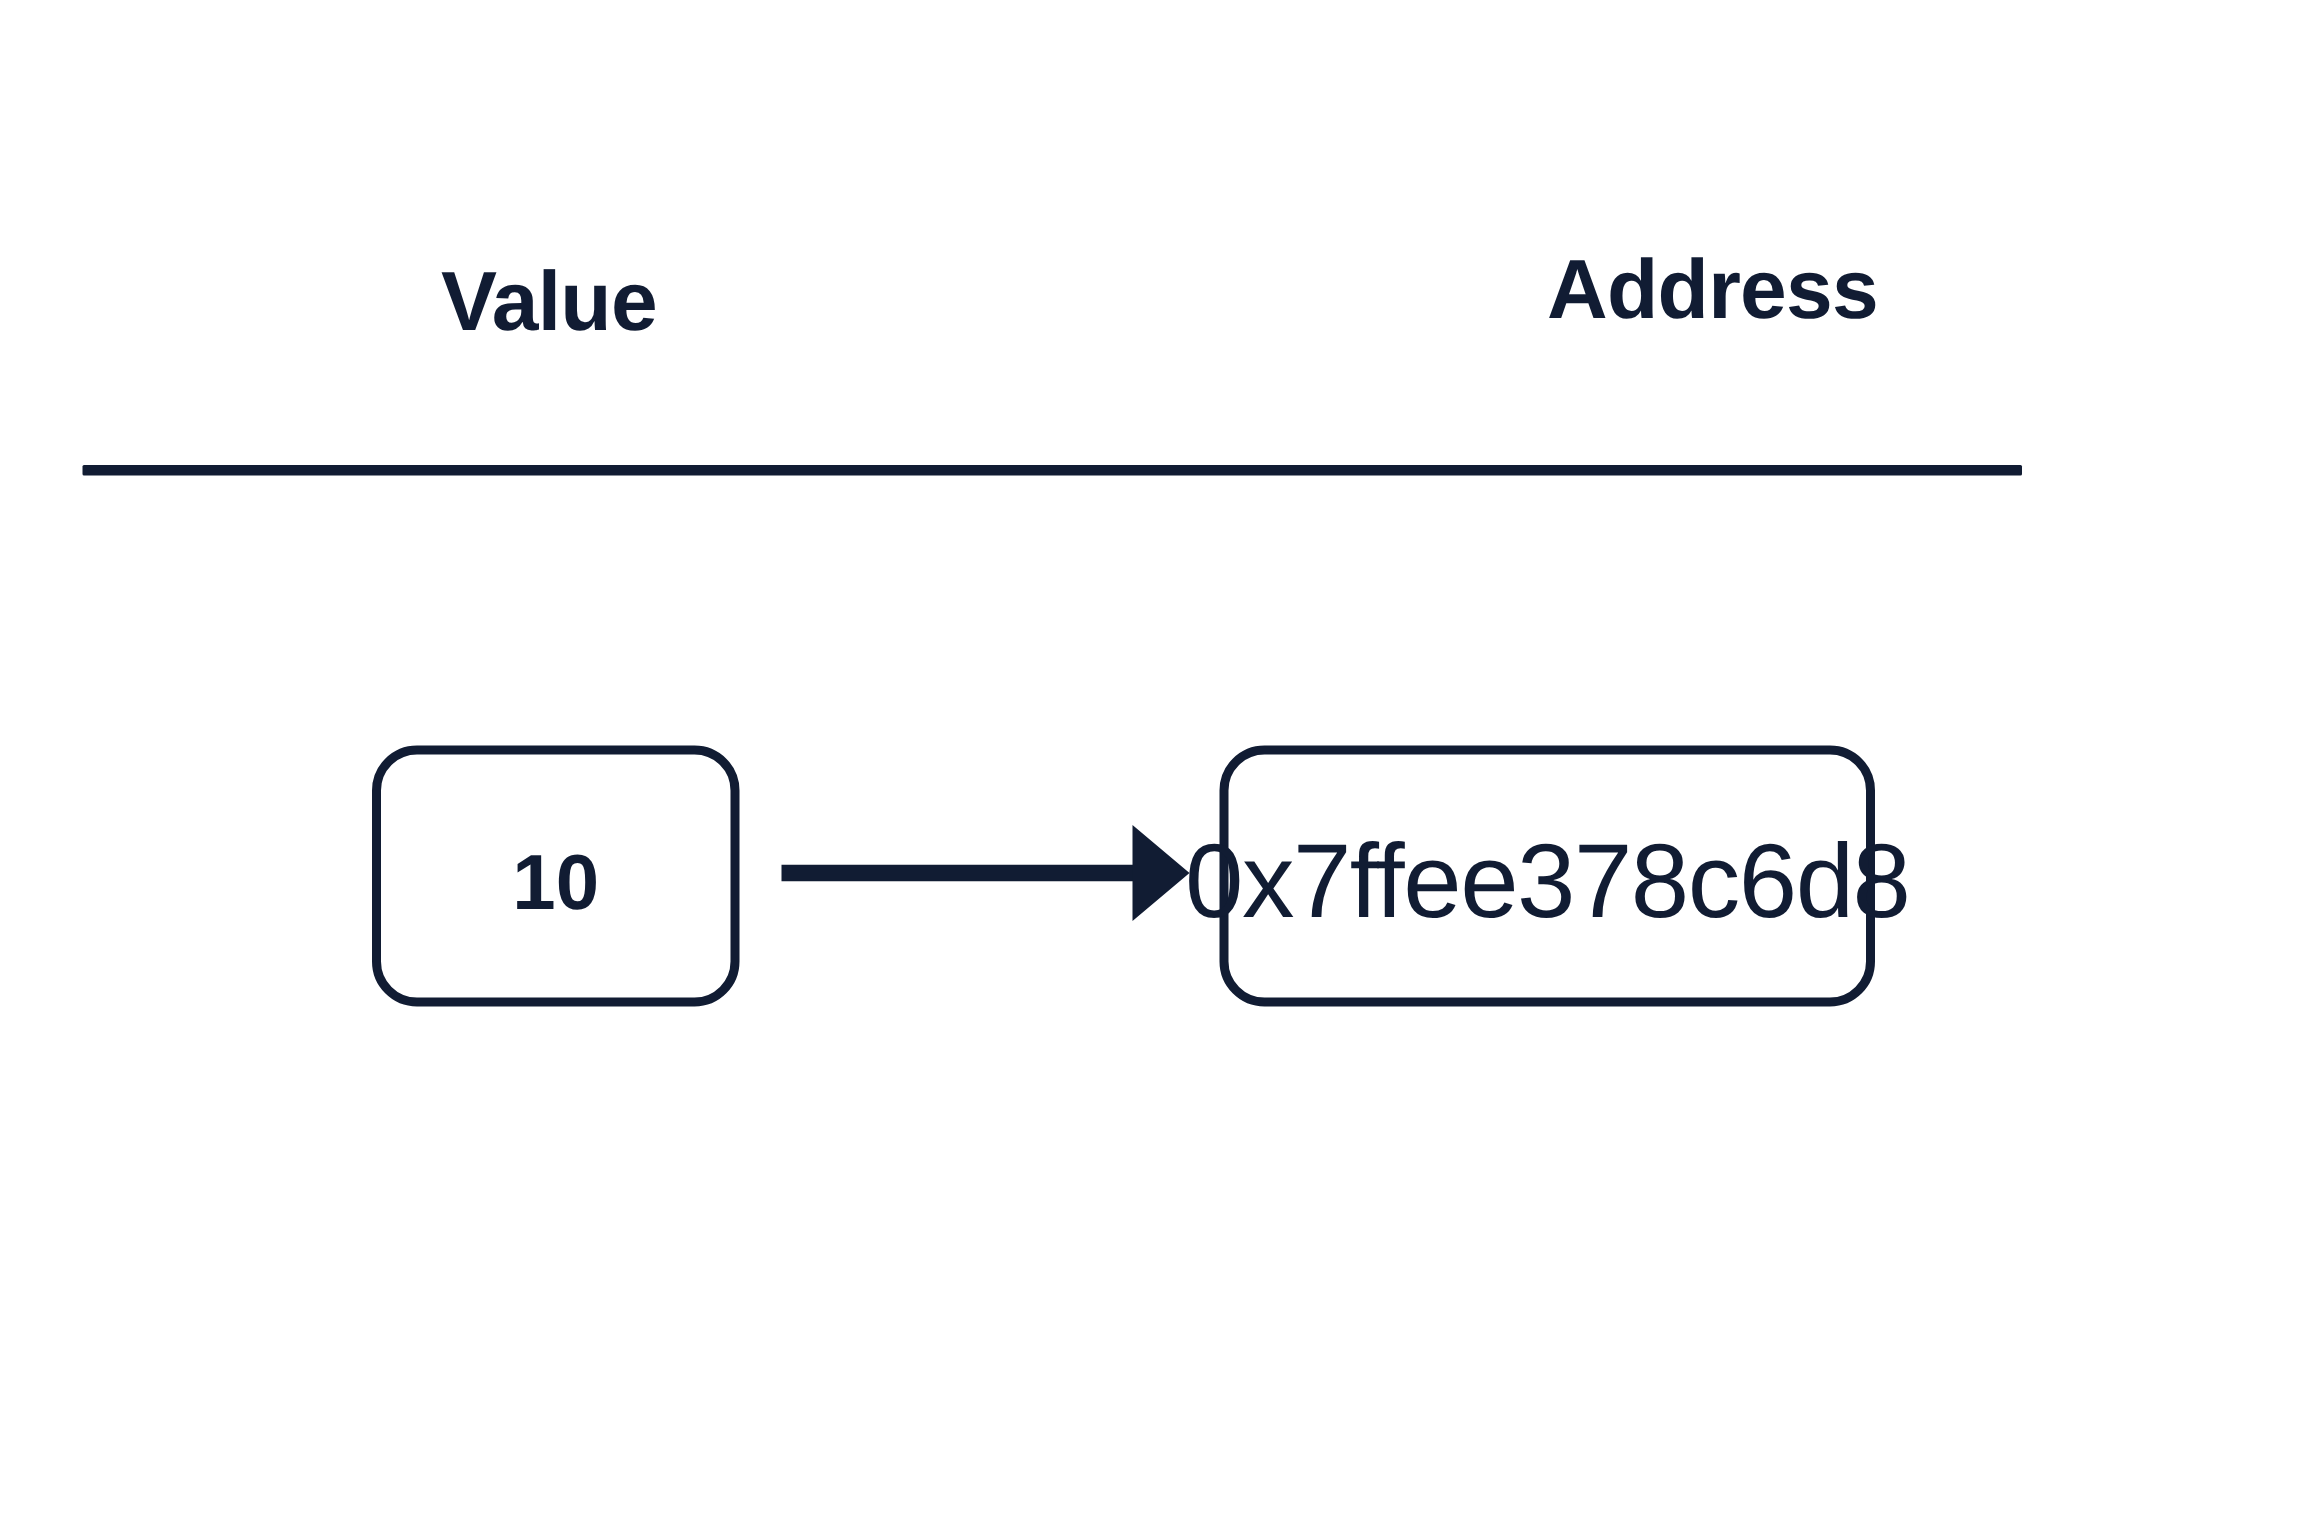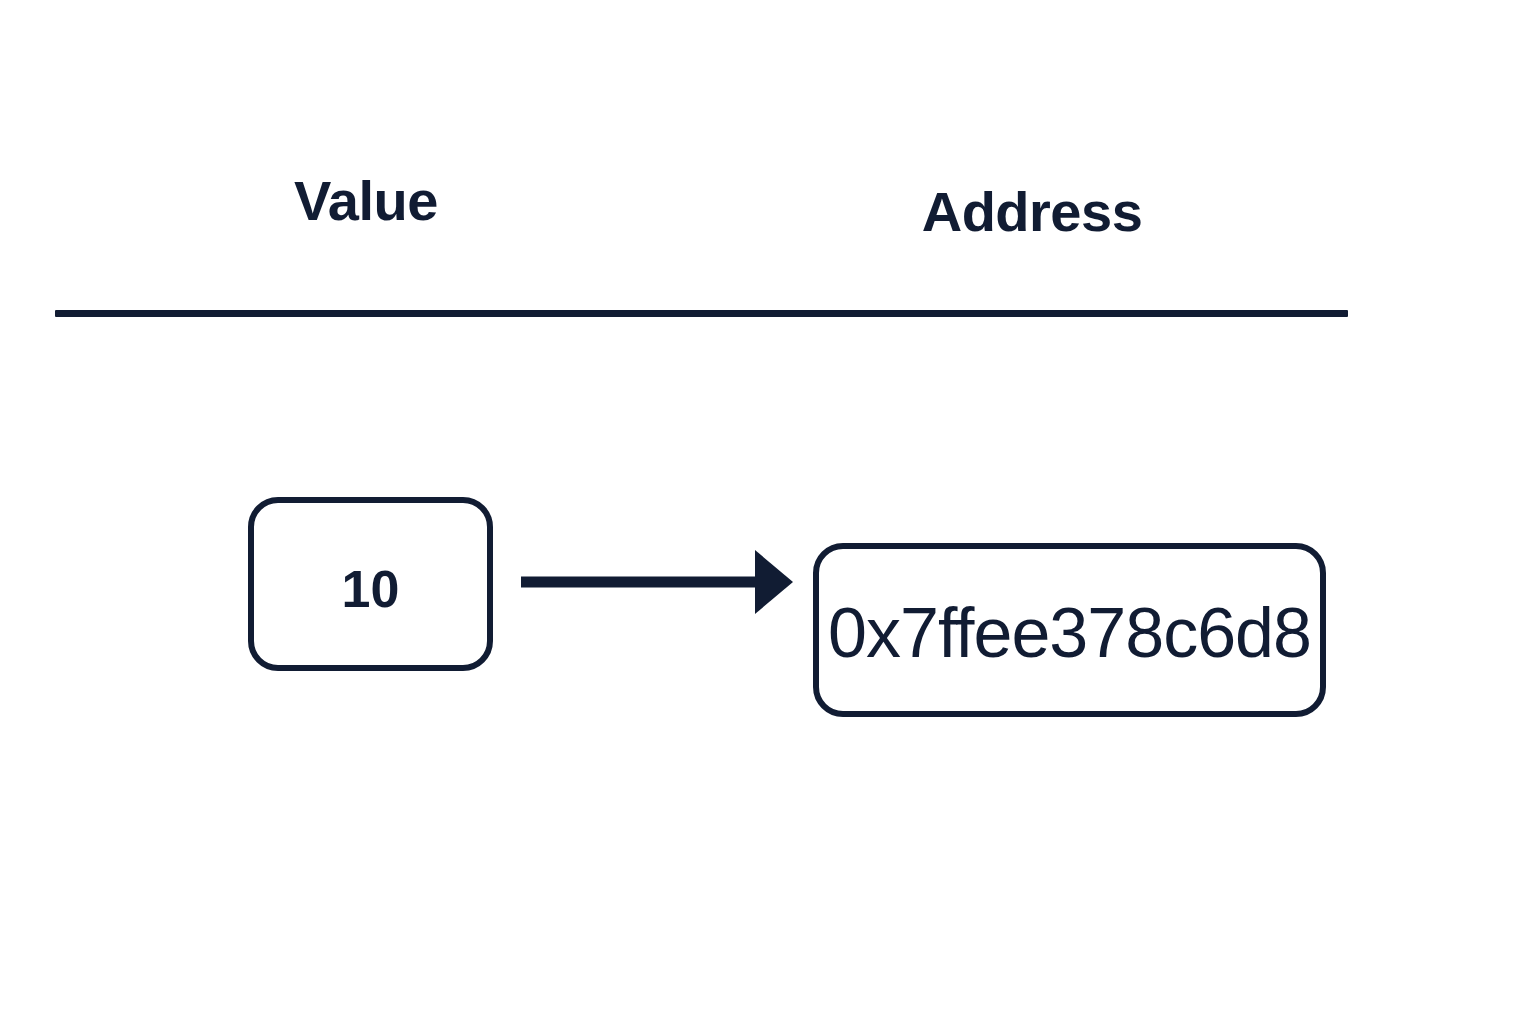--- a/index.html
+++ b/index.html
@@ -31,22 +31,23 @@
     text-align: center;
     letter-spacing: -0.5px;
   }
   #header-value {
     left: 146px;
     top: 173px;
     width: 440px;
   }
   #header-address {
     left: 812px;
-    top: 184px;
+    top: 165px;
     width: 440px;
+    text-align: right;
   }
 
   
   #divider {
     position: absolute;
     left: 55px;
     top: 310px;
     width: 1293px;
     height: 7px;
     background: #111c33;
@@ -72,27 +73,26 @@
     top: 497px;
     width: 245px;
     height: 174px;
     font-size: 52px;
     font-weight: 700;
     padding-top: 10px;
   }
   #address-box {
     left: 813px;
     top: 497px;
-    width: 513px;
+    width: 437px;
     height: 174px;
     font-size: 70px;
     font-weight: 400;
     padding-top: 6px;
     letter-spacing: -1px;
-    margin-top: 46px;
   }
 
   
   #arrow-svg {
     position: absolute;
     left: 515px;
     top: 540px;
     width: 290px;
     height: 84px;
   }

